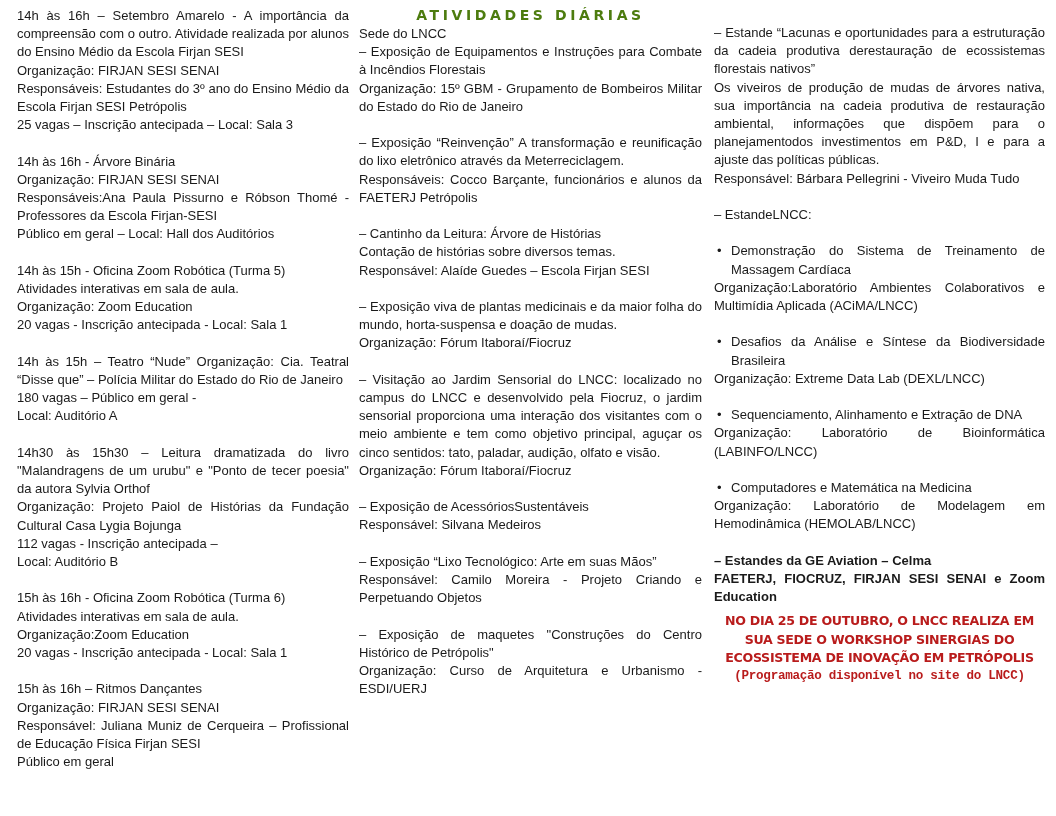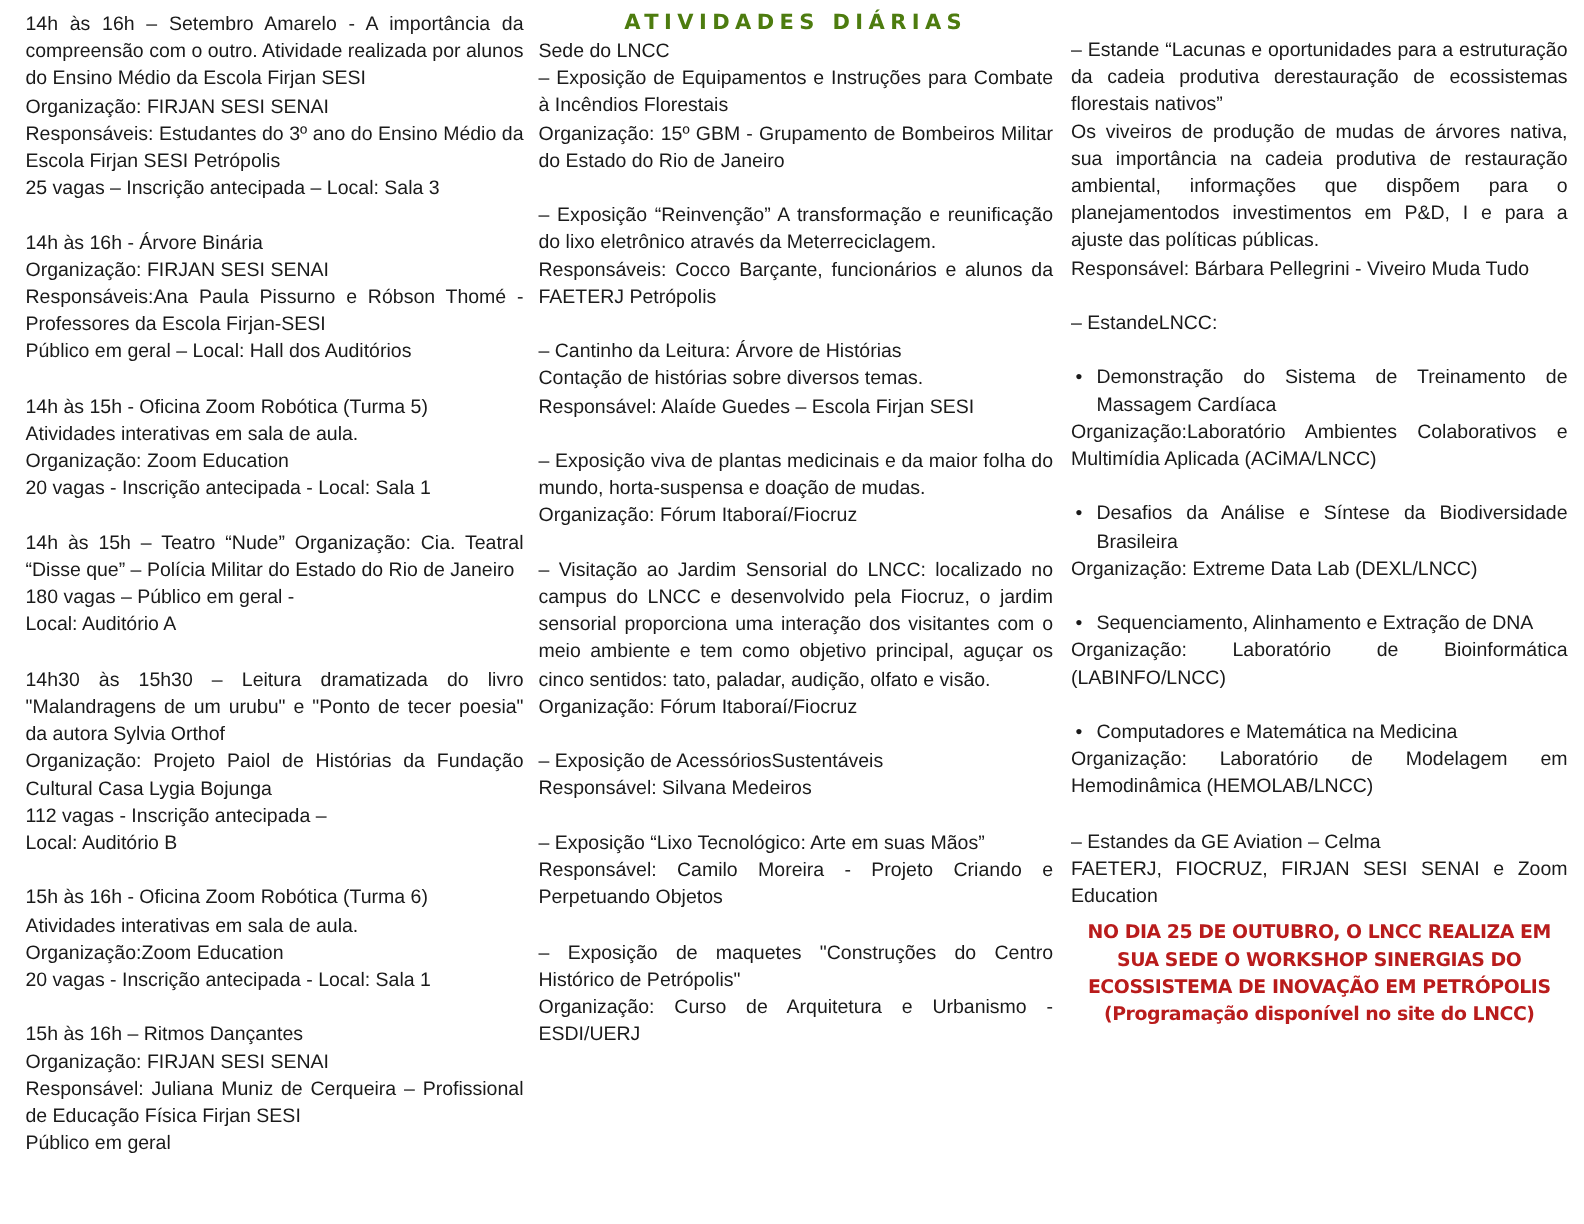--- a/index.html
+++ b/index.html
@@ -12,21 +12,21 @@
   .block { margin: 0 0 18.2px 0; }
   .line { display: block; text-align: justify; text-align-last: left; }
   .j { text-align: justify; }
   .heading { text-align: center; font-family: "DejaVu Sans", sans-serif; font-weight: bold;
              font-size: 14px; letter-spacing: 3.6px; line-height: 20px; margin-bottom: 0; color: #4d7c0f; }
   .subhead { text-align: left; display: block; line-height: 18.2px; }
   .bullet-item { position: relative; padding-left: 17px; text-align: justify; }
   .bullet-item .dot { position: absolute; left: 3px; top: 0; }
   .notice { margin-top: 6px; text-align: center; color: #e35b5b; font-family: "DejaVu Sans", sans-serif;
             font-weight: bold; font-size: 12.6px; line-height: 18.2px; letter-spacing: -0.3px; }
-  .notice .sub { display: block; }
+  .notice .sub { display: block; font-family: Liberation Mono, monospace; }
 </style>
 </head>
 <body>
 
 <div class="col col-left">
   <div class="block">
     <span class="line j">14h às 16h – Setembro Amarelo - A importância da compreensão com o outro. Atividade realizada por alunos do Ensino Médio da Escola Firjan SESI</span>
     <span class="line">Organização: FIRJAN SESI SENAI</span>
     <span class="line j">Responsáveis: Estudantes do 3º ano do Ensino Médio da Escola Firjan SESI Petrópolis</span>
     <span class="line">25 vagas – Inscrição antecipada – Local: Sala 3</span>
@@ -138,21 +138,21 @@
     <span class="line j">Organização: Laboratório de Bioinformática (LABINFO/LNCC)</span>
   </div>
   <div class="block">
     <div class="bullet-item">
       <span class="dot">•</span>
       <span>Computadores e Matemática na Medicina</span>
     </div>
     <span class="line j">Organização: Laboratório de Modelagem em Hemodinâmica (HEMOLAB/LNCC)</span>
   </div>
 
-  <div class="block" style="margin-bottom:0;">
+  <div class="block" style="margin-bottom:0;font-weight:bold;">
     <span class="line">– Estandes da GE Aviation – Celma</span>
     <span class="line j">FAETERJ, FIOCRUZ, FIRJAN SESI SENAI e Zoom Education</span>
   </div>
 
   <div class="notice" style="color: #b91c1c;">
     <span>NO DIA 25 DE OUTUBRO, O LNCC REALIZA EM SUA SEDE O WORKSHOP SINERGIAS DO ECOSSISTEMA DE INOVAÇÃO EM PETRÓPOLIS</span>
     <span class="sub">(Programação disponível no site do LNCC)</span>
   </div>
 </div>
 

